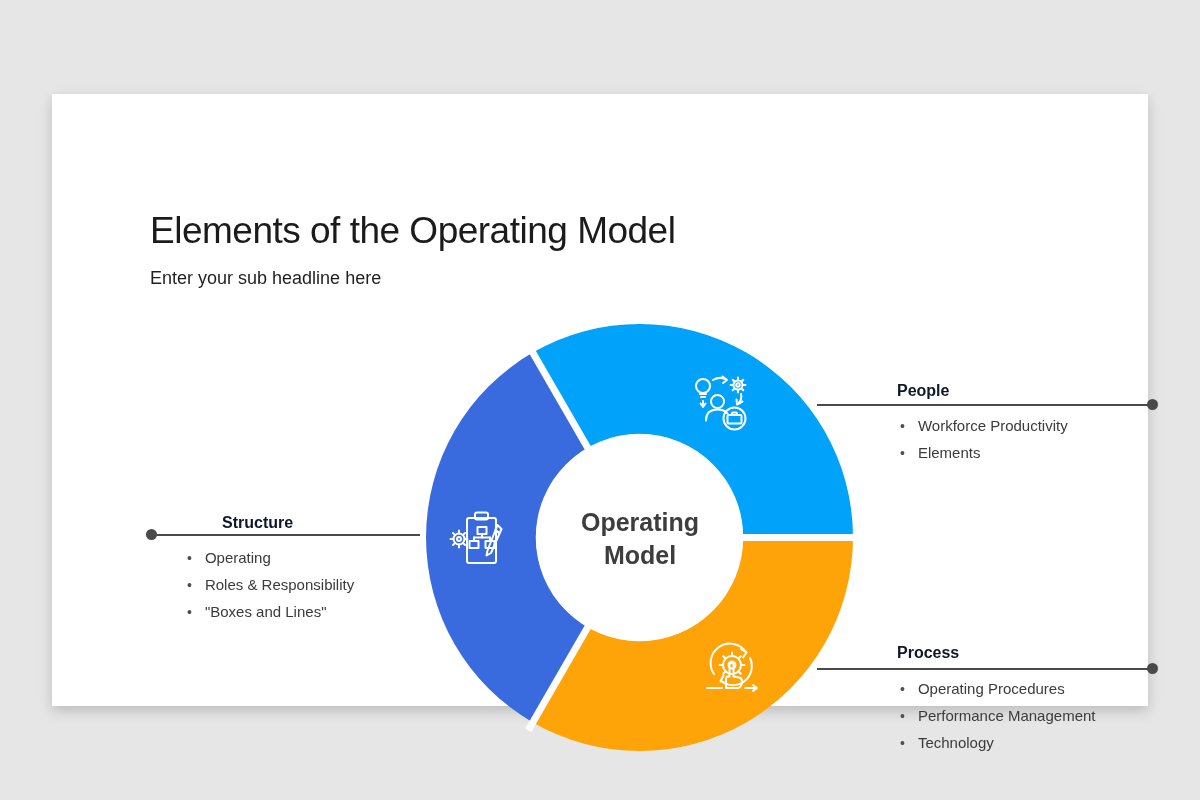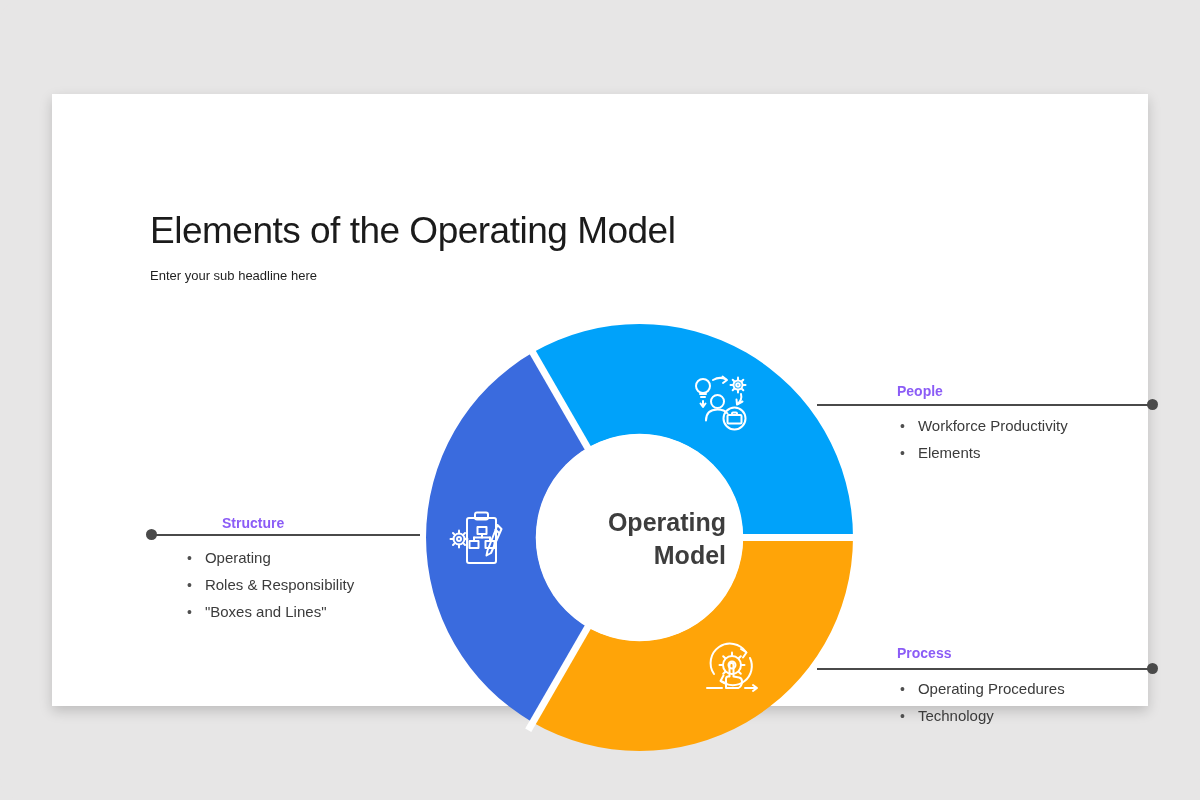--- a/index.html
+++ b/index.html
@@ -1,25 +1,25 @@
 <!DOCTYPE html>
 <html><head>
 <meta charset="utf-8">
 <style>
   html,body{margin:0;padding:0;background:#e7e6e6;}
   *{box-sizing:border-box;font-family:"Liberation Sans", sans-serif;}
   .stage{position:relative;width:1200px;height:800px;background:#e7e6e6;overflow:hidden;border-radius:22px;}
   .slide{position:absolute;left:52px;top:94px;width:1096px;height:612px;background:#ffffff;
          box-shadow:0 5px 12px rgba(0,0,0,0.18);}
   .title{position:absolute;left:98px;top:116px;font-size:37px;letter-spacing:-0.5px;color:#1b1b1b;font-weight:500;}
-  .subtitle{position:absolute;left:98px;top:174px;font-size:13px;color:#1f1f1f;}
+  .subtitle{position:absolute;left:98px;top:174px;font-size:18px;color:#1f1f1f;}
   .donut-wrap{position:absolute;left:374px;top:230px;width:427px;height:427px;}
-  .center-label{position:absolute;left:502px;top:412px;width:172px;text-align:right;
+  .center-label{position:absolute;left:502px;top:412px;width:172px;text-align:center;
                 font-size:25px;line-height:33px;font-weight:bold;color:#3d3d3d;}
-  .heading{position:absolute;font-size:14px;line-height:20px;font-weight:bold;color:#8b5cf6;}
+  .heading{position:absolute;font-size:16px;line-height:20px;font-weight:bold;color:#0f172a;}
   .connector{position:absolute;height:2px;background:#4a4a4a;}
   .dot{position:absolute;width:11px;height:11px;border-radius:50%;background:#4a4a4a;}
   ul.bullets{position:absolute;list-style:none;margin:0;padding:0;}
   ul.bullets li{height:27px;display:flex;align-items:center;font-size:15px;color:#3b3b3b;}
   ul.bullets li::before{content:"•";color:#4f4f4f;font-size:14px;margin:0 13px 0 2px;}
   .icon{position:absolute;width:64px;height:64px;}
   .icon svg{stroke:#ffffff;fill:none;stroke-width:2;stroke-linecap:round;stroke-linejoin:round;}
 </style>
 </head>
 <body>
@@ -138,17 +138,18 @@
     <ul class="bullets" style="left:846px;top:318px;">
       <li>Workforce Productivity</li>
       <li>Elements</li>
     </ul>
 
     <div class="heading" style="left:845px;top:549px;">Process</div>
     <div class="connector" style="left:765px;top:574px;width:336px;"></div>
     <div class="dot" style="left:1095px;top:569px;"></div>
     <ul class="bullets" style="left:846px;top:581px;">
       <li>Operating Procedures</li>
+      <li>Performance Management</li>
       <li>Technology</li>
     </ul>
 
   </div>
 </div>
 
 </body></html>

